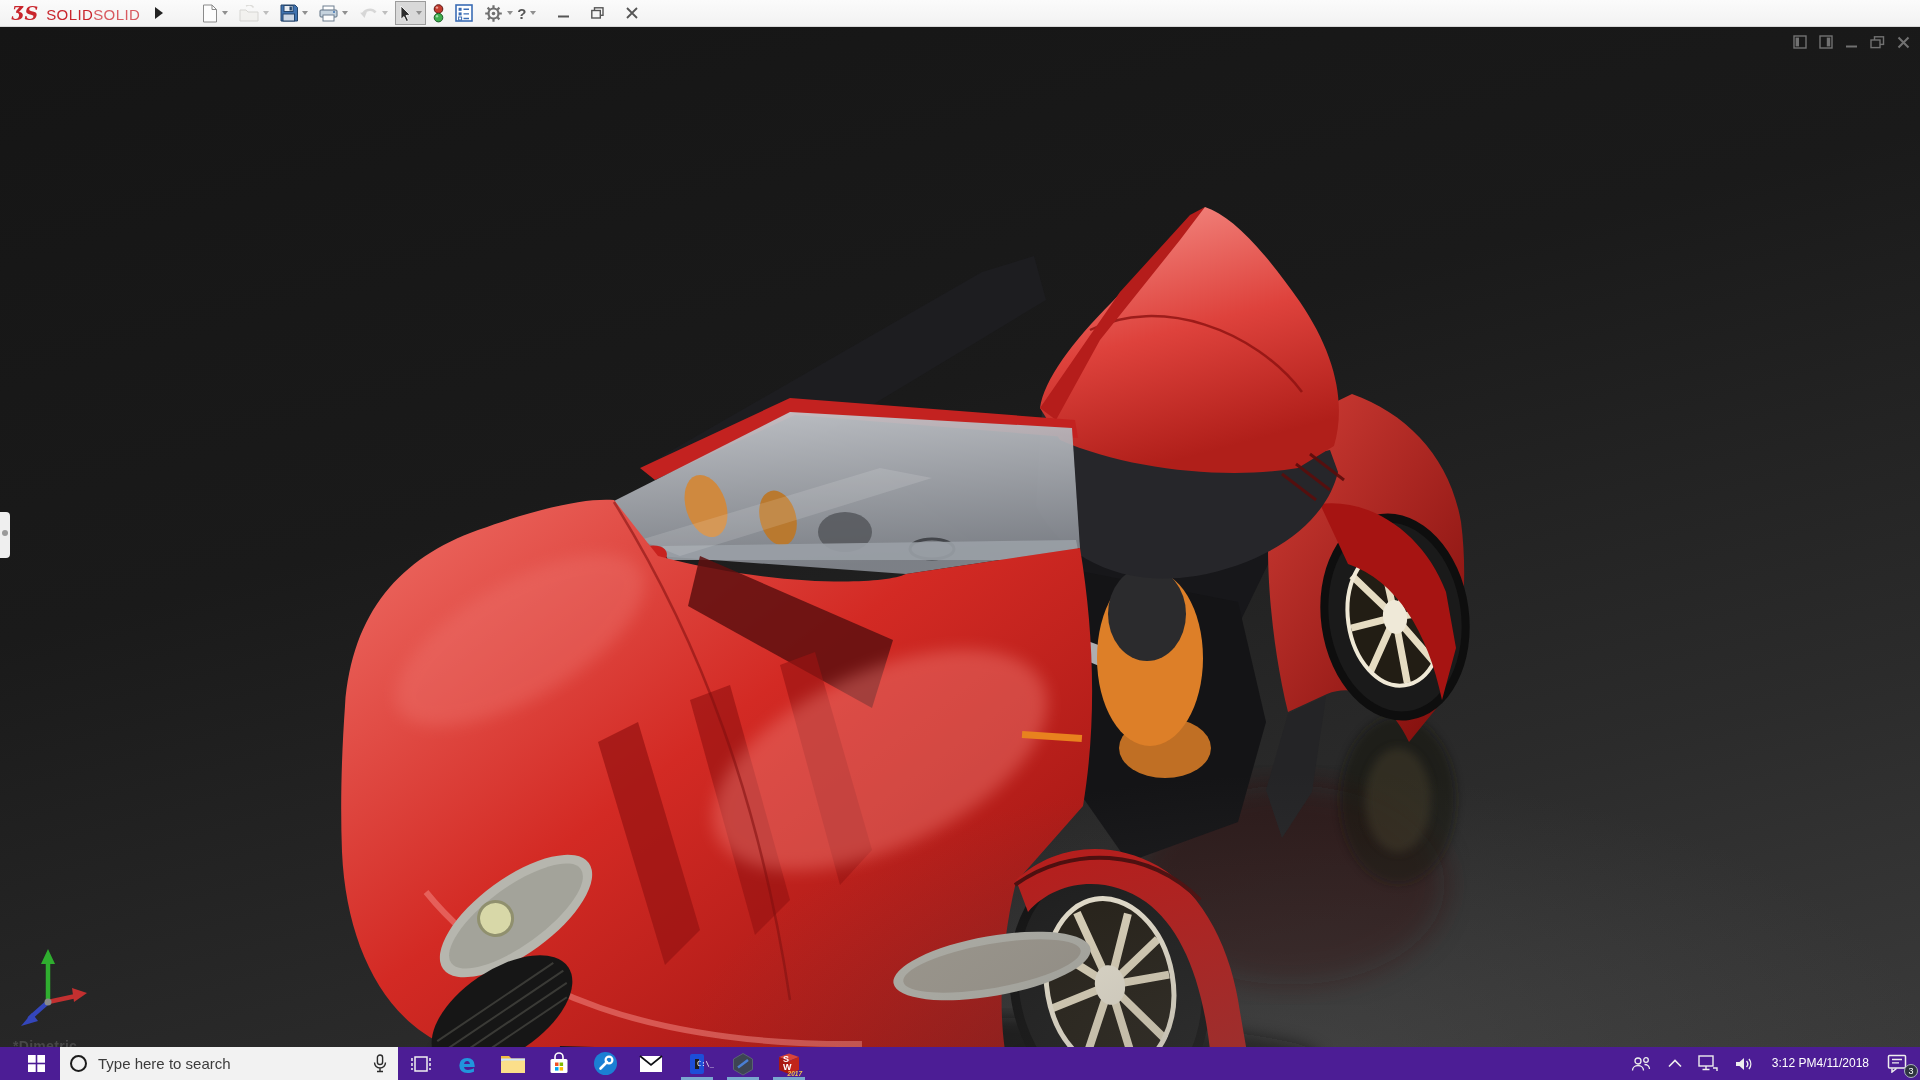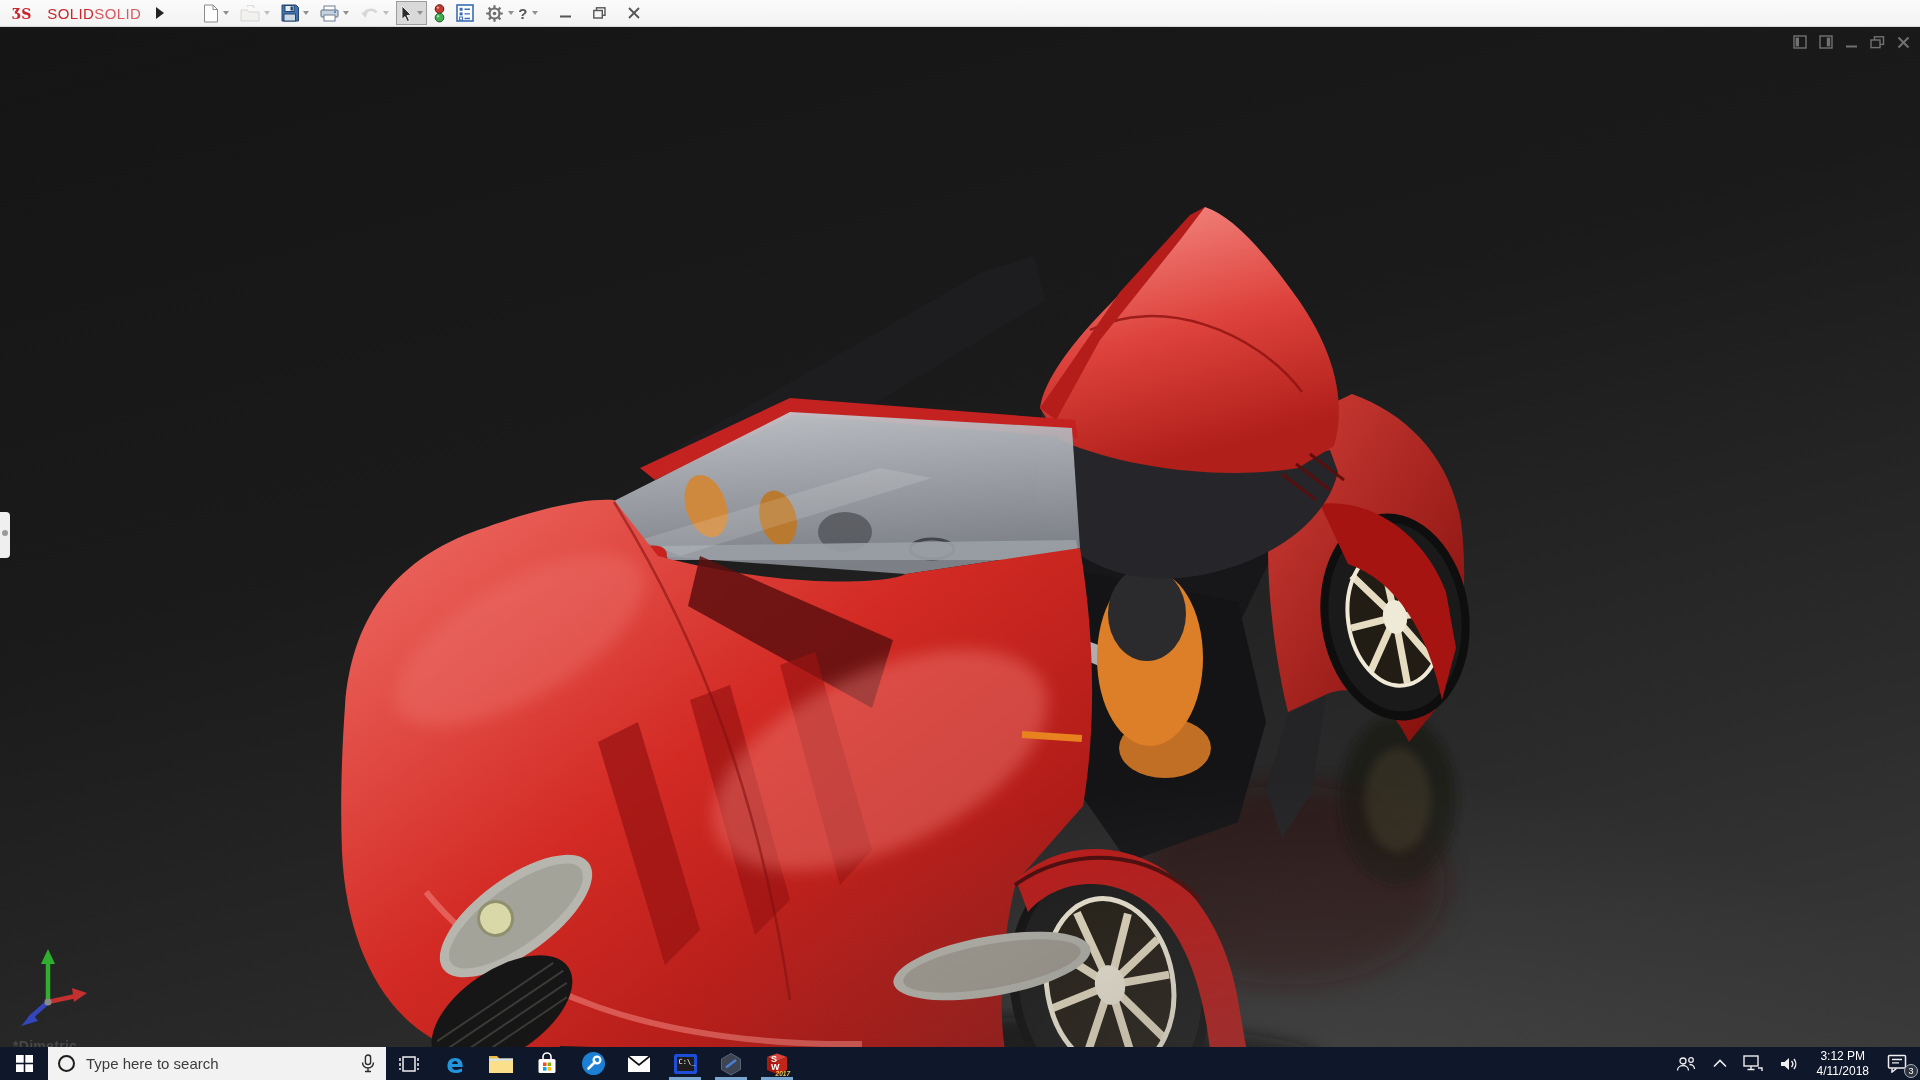--- a/index.html
+++ b/index.html
@@ -4,22 +4,22 @@
 <style>
   * { margin:0; padding:0; box-sizing:border-box; }
   body { background:#000; font-family:"Liberation Sans", sans-serif; }
   .screen { position:relative; width:1920px; height:1080px; overflow:hidden; background:#000; }
 
   
   .titlebar { position:absolute; top:0; left:0; width:1920px; height:27px;
     background:linear-gradient(#fbfbfb,#f2f2f2); border-bottom:1px solid #d8d8d8;
     display:flex; align-items:center; }
   .logo { display:flex; align-items:baseline; padding:0 8px 0 12px; white-space:nowrap; }
-  .logo-ds { font-family:"DejaVu Serif", serif; font-weight:bold;
-    font-size:14px; color:#c9252c; margin-right:16px; }
+  .logo-ds { font-family:"DejaVu Serif", serif; font-style:italic; font-weight:bold;
+    font-size:19px; color:#c9252c; margin-right:8px; }
   .logo-solid { font-size:15px; font-weight:normal; color:#c9252c; letter-spacing:.4px; }
   .logo-works { font-size:15px; font-weight:normal; color:#d85a60; letter-spacing:.4px; }
   .menu-expand { width:22px; height:22px; display:flex; align-items:center; justify-content:center;
     background:transparent; border:none; cursor:pointer; }
   .menu-expand .tri { width:0; height:0; border-left:8px solid #222; border-top:6px solid transparent;
     border-bottom:6px solid transparent; }
   .toolbar { display:flex; align-items:center; gap:3px; margin-left:28px; }
   .tbtn { display:flex; align-items:center; height:24px; padding:0 3px; border:1px solid transparent;
     background:transparent; cursor:pointer; }
   .tbtn.active { background:#d9d9d9; border:1px solid #9c9c9c; }
@@ -42,46 +42,46 @@
   .left-tab { position:absolute; left:0; top:485px; width:10px; height:46px; background:#efefef;
     border-radius:0 4px 4px 0; cursor:pointer; z-index:5; }
   .left-tab .dot { position:absolute; left:2px; top:18px; width:6px; height:6px; border-radius:50%;
     background:#9a9a9a; }
   .car-svg { position:absolute; left:340px; top:170px; width:1130px; height:860px; }
   .triad-svg { position:absolute; left:8px; top:920px; width:84px; height:88px; }
   .orientation-label { position:absolute; left:13px; top:1011px; font-size:14px; font-weight:bold;
     color:#484848; letter-spacing:.3px; }
 
   
-  .taskbar { position:absolute; left:0; bottom:0; width:1920px; height:33px; background:#0f172a;
-    display:flex; align-items:stretch; z-index:10; }
+  .taskbar { position:absolute; left:0; bottom:0; width:1920px; height:33px; background:#4c1d95;
+    display:flex; align-items:stretch; z-index:10;padding-left:12px; }
   .start-btn { width:48px; display:flex; align-items:center; justify-content:center;
     background:transparent; border:none; cursor:pointer; }
   .searchbox { width:338px; background:#f2f2f2; display:flex; align-items:center; gap:11px;
     padding:0 10px; cursor:text; }
   .cortana-ring { width:17px; height:17px; border:2.5px solid #1c1c1c; border-radius:50%; flex:none; }
   .search-text { font-size:15px; color:#3c3c3c; flex:1; white-space:nowrap; }
   .appbtn { position:relative; width:46px; display:flex; align-items:center; justify-content:center;
     background:transparent; border:none; cursor:pointer; }
   .run-underline { position:absolute; left:7px; right:7px; bottom:0; height:3px; background:#7aa7cf; }
   .edge-e { font-family:"DejaVu Sans", sans-serif; font-size:26px; font-weight:bold; color:#2196dd;
     line-height:26px; }
-  .cmd-icon { width:23px; height:20px; background:#1d1d1d; border:3px solid #1d4ed8; border-radius:2px;
+  .cmd-icon { width:14px; height:20px; background:#1d1d1d; border:5px solid #1d4ed8; border-radius:2px;
     font-family:"DejaVu Sans Mono", monospace; font-size:7px; color:#fff; padding:2px 0 0 2px;
     text-align:left; line-height:7px; }
   .sw-icon { position:relative; width:24px; height:24px; }
   .sw-letter { position:absolute; color:#fff; font-weight:bold; font-size:9px; line-height:9px; }
   .sw-letter.s { left:6px; top:3px; }
   .sw-letter.w { left:6px; top:11px; }
   .sw-year { position:absolute; right:-1px; bottom:-1px; color:#f2c14e; font-style:italic;
     font-weight:bold; font-size:6.5px; }
   .tray { margin-left:auto; display:flex; align-items:center; }
   .traybtn { position:relative; height:33px; display:flex; align-items:center; justify-content:center;
     background:transparent; border:none; cursor:pointer; padding:0 8px; }
-  .clock { display:flex; flex-direction:column; align-items:center; justify-content:center;
+  .clock { display:flex; align-items:center; justify-content:center;
     color:#fff; font-size:12px; line-height:15px; padding:0 10px; cursor:default; }
   .badge { position:absolute; right:2px; bottom:2px; width:14px; height:14px; border-radius:50%;
     background:#2e3440; border:1px solid #aab2bd; color:#fff; font-size:9px; line-height:12px;
     text-align:center; }
 </style>
 </head>
 <body>
 
 <div class="screen">
 

